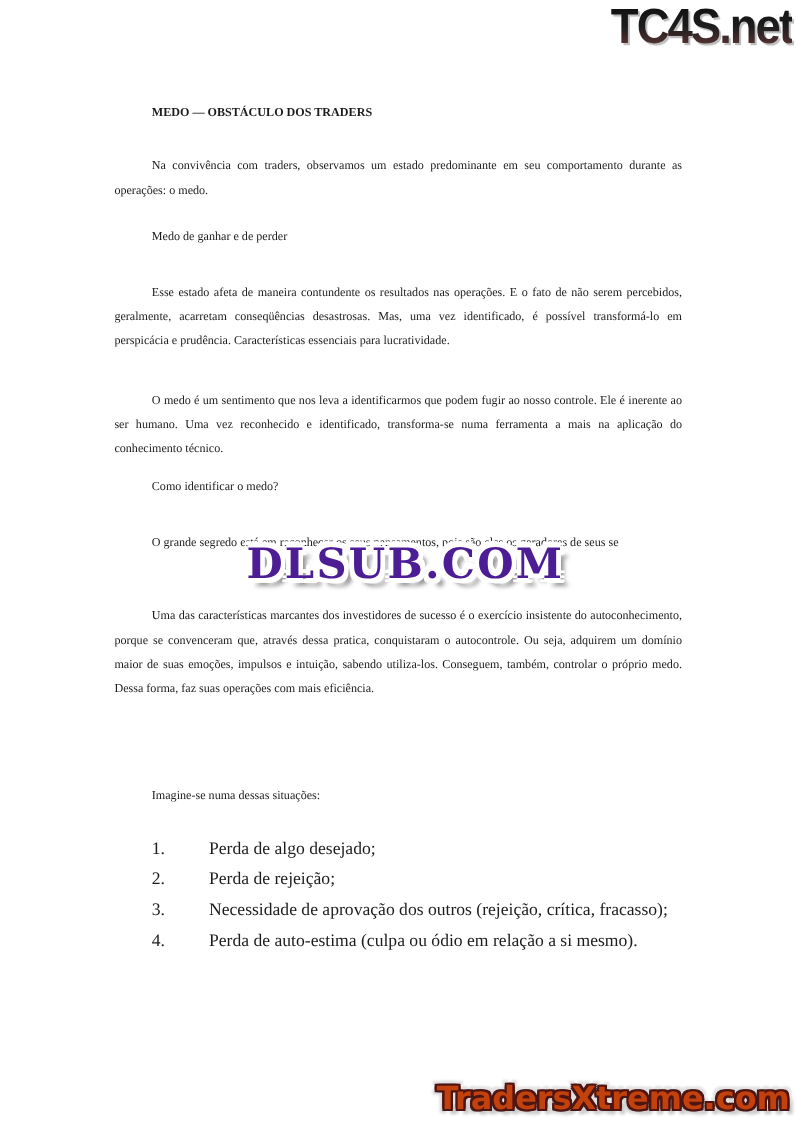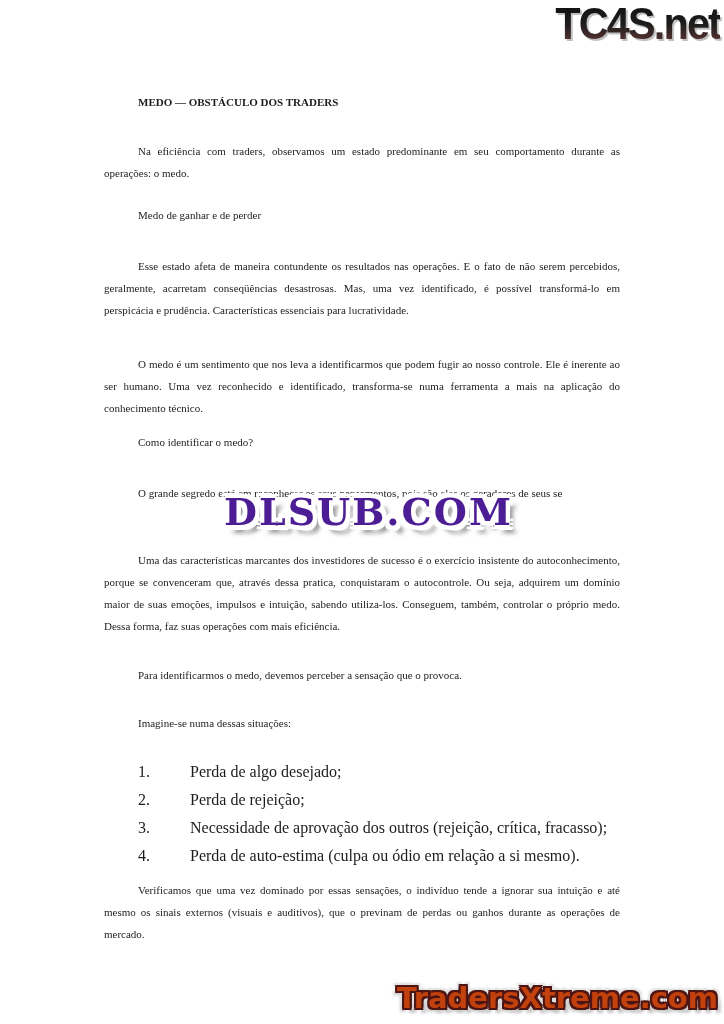--- a/index.html
+++ b/index.html
@@ -81,37 +81,36 @@
 </style>
 </head>
 <body>
 
 <div class="page">
 
   <div class="tc4s-logo">TC4S.net</div>
 
   <div class="block doc-title" style="top: 91px; left: 138px; width: 482px;">MEDO — OBSTÁCULO DOS TRADERS</div>
 
-  <div class="block indent" style="top: 140px;"><span>Na eficiência com </span><span class="italic">traders</span><span>, observamos um estado predominante em seu comportamento durante as operações: o medo.</span></div>
+  <div class="block indent" style="top: 140px;"><span>Na convivência com </span><span class="italic">traders</span><span>, observamos um estado predominante em seu comportamento durante as operações: o medo.</span></div>
 
   <div class="block indent" style="top: 255px;">Esse estado afeta de maneira contundente os resultados nas operações. E o fato de não serem percebidos, geralmente, acarretam conseqüências desastrosas. Mas, uma vez identificado, é possível transformá-lo em perspicácia e prudência. Características essenciais para lucratividade.</div>
 
   <div class="block indent single" style="top: 204px;">Medo de ganhar e de perder</div>
 
   <div class="block indent" style="top: 353px;">O medo é um sentimento que nos leva a identificarmos que podem fugir ao nosso controle. Ele é inerente ao ser humano. Uma vez reconhecido e identificado, transforma-se numa ferramenta a mais na aplicação do conhecimento técnico.</div>
 
   <div class="block indent single" style="top: 431px;">Como identificar o medo?</div>
 
   <div class="block indent" style="top: 482px;">O grande segredo está em reconhecer os seus pensamentos, pois são eles os geradores de seus se</div>
 
   <div class="dlsub-watermark">DLSUB.COM</div>
 
   <div class="block indent" style="top: 549px;">Uma das características marcantes dos investidores de sucesso é o exercício insistente do autoconhecimento, porque se convenceram que, através dessa pratica, conquistaram o autocontrole. Ou seja, adquirem um domínio maior de suas emoções, impulsos e intuição, sabendo utiliza-los. Conseguem, também, controlar o próprio medo. Dessa forma, faz suas operações com mais eficiência.</div>
 
-  <div class="block indent single" style="top: 664px;">Para identificarmos o medo, devemos perceber a sensação que o provoca.</div>
 
   <div class="block indent single" style="top: 712px;">Imagine-se numa dessas situações:</div>
 
   <div class="list" style="top: 761px;">
     <div class="list-item">
       <span class="list-num" style="padding-left: 34px; box-sizing: content-box; width: 52px;">1.</span>
       <span class="list-text">Perda de algo desejado;</span>
     </div>
     <div class="list-item">
       <span class="list-num" style="padding-left: 34px; box-sizing: content-box; width: 52px;">2.</span>
@@ -120,17 +119,16 @@
     <div class="list-item">
       <span class="list-num" style="padding-left: 34px; box-sizing: content-box; width: 52px;">3.</span>
       <span class="list-text">Necessidade de aprovação dos outros (rejeição, crítica, fracasso);</span>
     </div>
     <div class="list-item">
       <span class="list-num" style="padding-left: 34px; box-sizing: content-box; width: 52px;">4.</span>
       <span class="list-text">Perda de auto-estima (culpa ou ódio em relação a si mesmo).</span>
     </div>
   </div>
 
-  <div class="block indent" style="top: 879px;">Verificamos que uma vez dominado por essas sensações, o indivíduo tende a ignorar sua intuição e até mesmo os sinais externos (visuais e auditivos), que o previnam de perdas ou ganhos durante as operações de mercado.</div>
 
   <div class="traders-logo">TradersXtreme.com</div>
 
 </div>
 
 </body></html>

